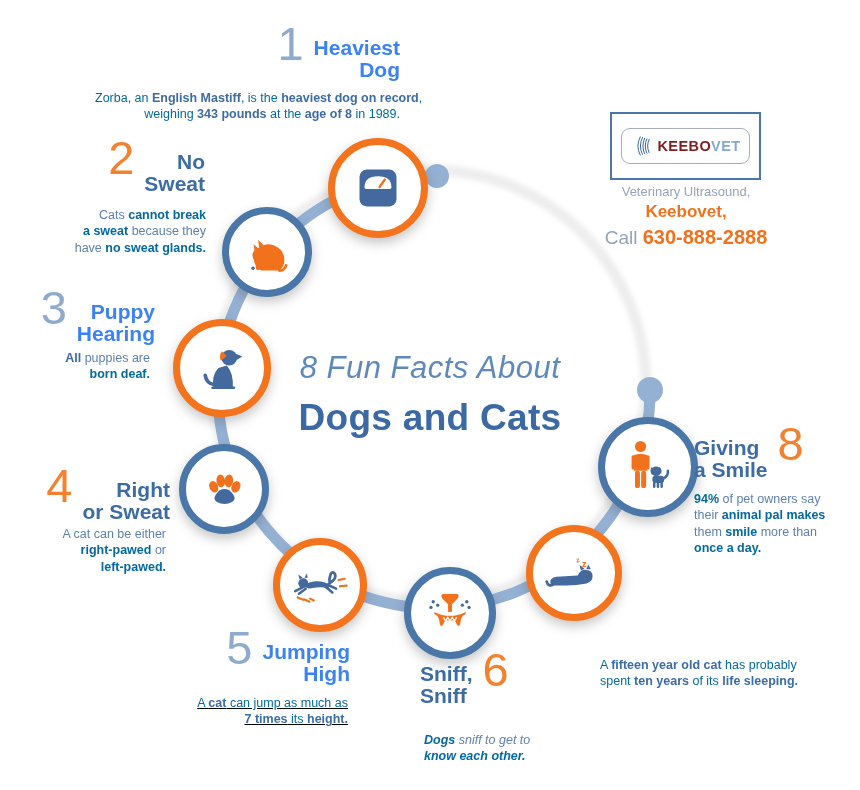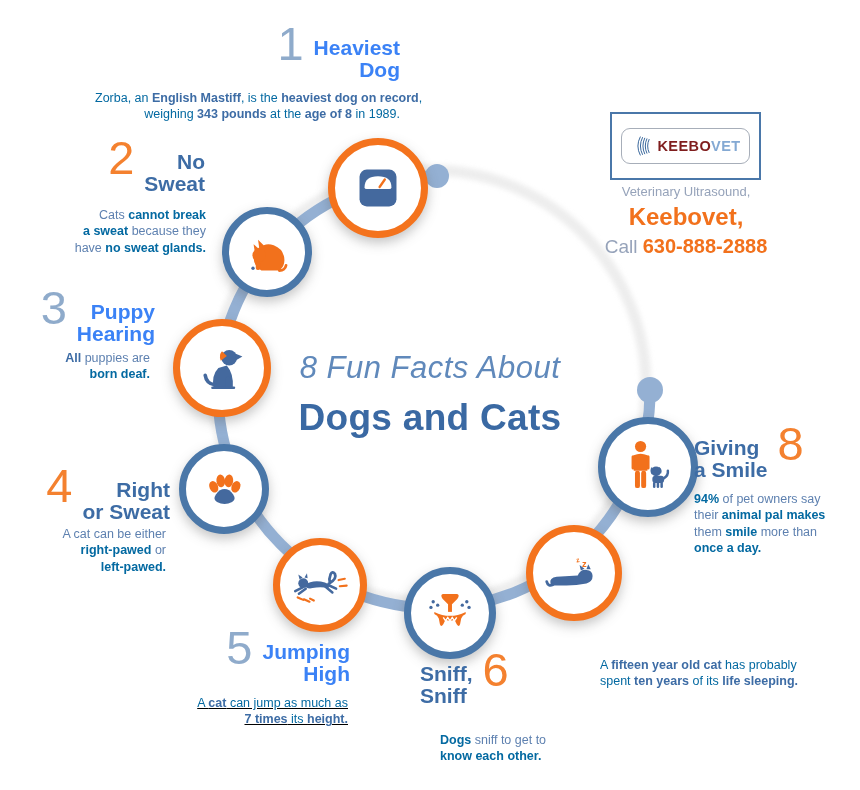--- a/index.html
+++ b/index.html
@@ -32,21 +32,21 @@
   .seg-o{color:#0369a1;} .seg-bl{color:#5E81B0;}
   .seg-b{font-weight:bold;}
   .seg-bl.seg-b{color:#3D6CA5;}
 
   
   #f1h{left:200px;top:22px;width:200px;}   #f1b{left:95px;top:90px;width:305px;}
   #f2h{left:75px;top:136px;width:130px;}   #f2b{left:28px;top:207px;width:178px;}
   #f3h{left:52px;top:286px;width:103px;}   #f3b{left:22px;top:350px;width:128px;}
   #f4h{left:68px;top:464px;width:102px;}   #f4b{left:18px;top:526px;width:148px;}
   #f5h{left:213px;top:626px;width:137px;}  #f5b{left:173px;top:695px;width:175px;text-decoration:underline;}
-  #f6h{left:420px;top:648px;width:130px;}  #f6b{left:440px;top:732px;width:170px;}
+  #f6h{left:420px;top:648px;width:130px;}  #f6b{left:424px;top:732px;width:170px;font-style:italic;}
   #f7h{left:600px;top:588px;width:130px;}  #f7b{left:600px;top:657px;width:250px;}
   #f8h{left:694px;top:422px;width:130px;}  #f8b{left:694px;top:491px;width:170px;}
 
   #n1{left:328px;top:138px;width:100px;height:100px;}
   #n2{left:222px;top:207px;width:90px;height:90px;}
   #n3{left:173px;top:319px;width:98px;height:98px;}
   #n4{left:179px;top:444px;width:90px;height:90px;}
   #n5{left:273px;top:538px;width:94px;height:94px;}
   #n6{left:404px;top:567px;width:92px;height:92px;}
   #n7{left:526px;top:525px;width:96px;height:96px;}
@@ -59,21 +59,21 @@
 
   
   #logo-box{position:absolute;left:610px;top:112px;width:147px;height:64px;
             border:2px solid #4A77A9;background:#fff;display:flex;align-items:center;justify-content:center;}
   #logo-pill{border:1.5px solid #A7AEB9;border-radius:9px;padding:4px 9px;display:flex;
              align-items:center;gap:5px;background:#fff;}
   #logo-text{font-weight:bold;font-size:14.5px;letter-spacing:.4px;white-space:nowrap;}
   .lg1{color:#7f1d1d;} .lg2{color:#84A9D3;}
   #brand-text{position:absolute;left:575px;top:184px;width:222px;text-align:center;line-height:1.3;}
   .bt1{color:#96A3BA;font-size:13px;}
-  .bt2{color:#F2711C;font-weight:bold;font-size:24px;}
+  .bt2{color:#F2711C;font-weight:bold;font-size:17px;}
   .bt3{margin-top:1px;}
   .call{color:#96A3BA;font-size:19px;}
   .phone{color:#F2711C;font-weight:bold;font-size:20px;}
 </style>
 </head>
 <body>
 
 <div id="canvas">
 
   <svg id="arc-svg" width="860" height="790" viewBox="0 0 860 790">

